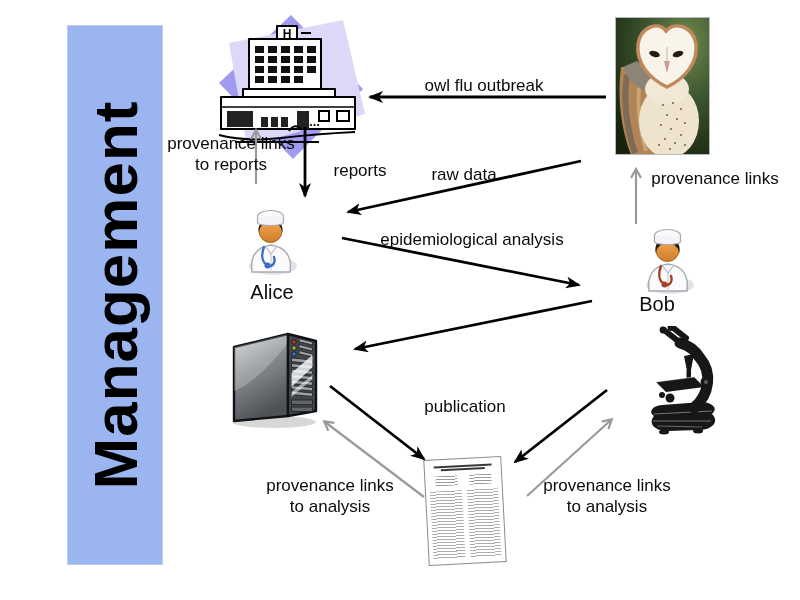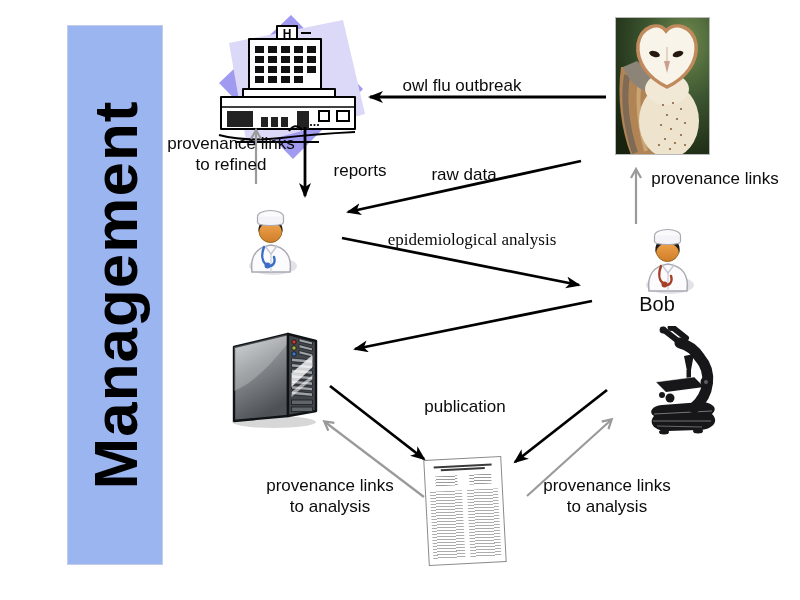--- a/index.html
+++ b/index.html
@@ -151,20 +151,21 @@
       <path d="M28,52 L28,70" stroke="#d5d5dc" stroke-width="1.5"></path>
       <path d="M22,44 L28,52 L34,44" fill="none" stroke="#c8c8d0" stroke-width="1.5"></path>
       <circle cx="27.5" cy="29" r="11.5" fill="url(#skinA)" stroke="#9c6a24"></circle>
       <path d="M15.5,28 a12,12 0 0 1 24,0 l0,4 a12,12 0 0 0 -24,0 Z" fill="#1b1b1b"></path>
       <ellipse cx="27.5" cy="14.5" rx="13" ry="6" fill="#fafafc" stroke="#a9a9b2" stroke-width="1.2"></ellipse>
       <path d="M14.5,14.5 V20.5 C14.5,24.5 40.5,24.5 40.5,20.5 V14.5" fill="#f4f4f8" stroke="#a9a9b2" stroke-width="1.2"></path>
       <path d="M21,45 C18,53 19,60 24,63 C29,66 33,61 31,55" fill="none" stroke="#3a6cc8" stroke-width="2.4" stroke-linecap="round"></path>
       <circle cx="24.5" cy="63.5" r="3" fill="#3a6cc8"></circle>
     </svg>
   </div>
+  <div class="name-lbl" style="left:222px;top:281px;width:100px;">Alice</div>
 
   <div class="icon" style="left:640px;top:221px;">
     <svg width="56" height="74" viewBox="0 0 56 74">
       <defs>
         <linearGradient id="skinB" x1="0" y1="0" x2="0" y2="1">
           <stop offset="0%" stop-color="#f5a952"></stop>
             <stop offset="100%" stop-color="#cf7d28"></stop>
         </linearGradient>
       </defs>
       <ellipse cx="30" cy="64" rx="24" ry="9" fill="#e2e2e8"></ellipse>
@@ -270,32 +271,32 @@
     <line x1="342" y1="238" x2="579" y2="285" stroke="#000" stroke-width="2.8" marker-end="url(#ab)"></line>
     <line x1="592" y1="301" x2="355" y2="349" stroke="#000" stroke-width="2.8" marker-end="url(#ab)"></line>
     <line x1="330" y1="386" x2="424" y2="459" stroke="#000" stroke-width="2.8" marker-end="url(#ab)"></line>
     <line x1="607" y1="390" x2="515" y2="462" stroke="#000" stroke-width="2.8" marker-end="url(#ab)"></line>
     <line x1="256" y1="184" x2="256" y2="131" stroke="#9a9a9a" stroke-width="2.2" marker-end="url(#ag)"></line>
     <line x1="636" y1="224" x2="636" y2="170" stroke="#9a9a9a" stroke-width="2.2" marker-end="url(#ag)"></line>
     <line x1="424" y1="497" x2="325" y2="422" stroke="#9a9a9a" stroke-width="2.2" marker-end="url(#ag)"></line>
     <line x1="527" y1="496" x2="611" y2="420" stroke="#9a9a9a" stroke-width="2.2" marker-end="url(#ag)"></line>
   </svg>
 
-  <div class="lbl" style="left:386px;top:75px;width:152px;">owl flu outbreak</div>
+  <div class="lbl" style="left:408px;top:75px;width:152px;">owl flu outbreak</div>
 
   <div class="lbl" style="left:156px;top:133px;width:150px;">
     <div>provenance links</div>
-    <div>to refined</div>
+    <div>to reports</div>
   </div>
 
   <div class="lbl" style="left:315px;top:160px;width:90px;text-align:center;">reports</div>
 
   <div class="lbl" style="left:414px;top:164px;width:100px;">raw data</div>
 
-  <div class="lbl" style="left:372px;top:229px;width:200px;font-family:Liberation Serif, serif;">epidemiological analysis</div>
+  <div class="lbl" style="left:372px;top:229px;width:200px;">epidemiological analysis</div>
 
 
   <div class="lbl" style="left:640px;top:168px;width:150px;">
     <div>provenance links</div>
   </div>
 
   <div class="lbl" style="left:405px;top:396px;width:120px;">publication</div>
 
   <div class="lbl" style="left:255px;top:475px;width:150px;">
     <div>provenance links</div>

